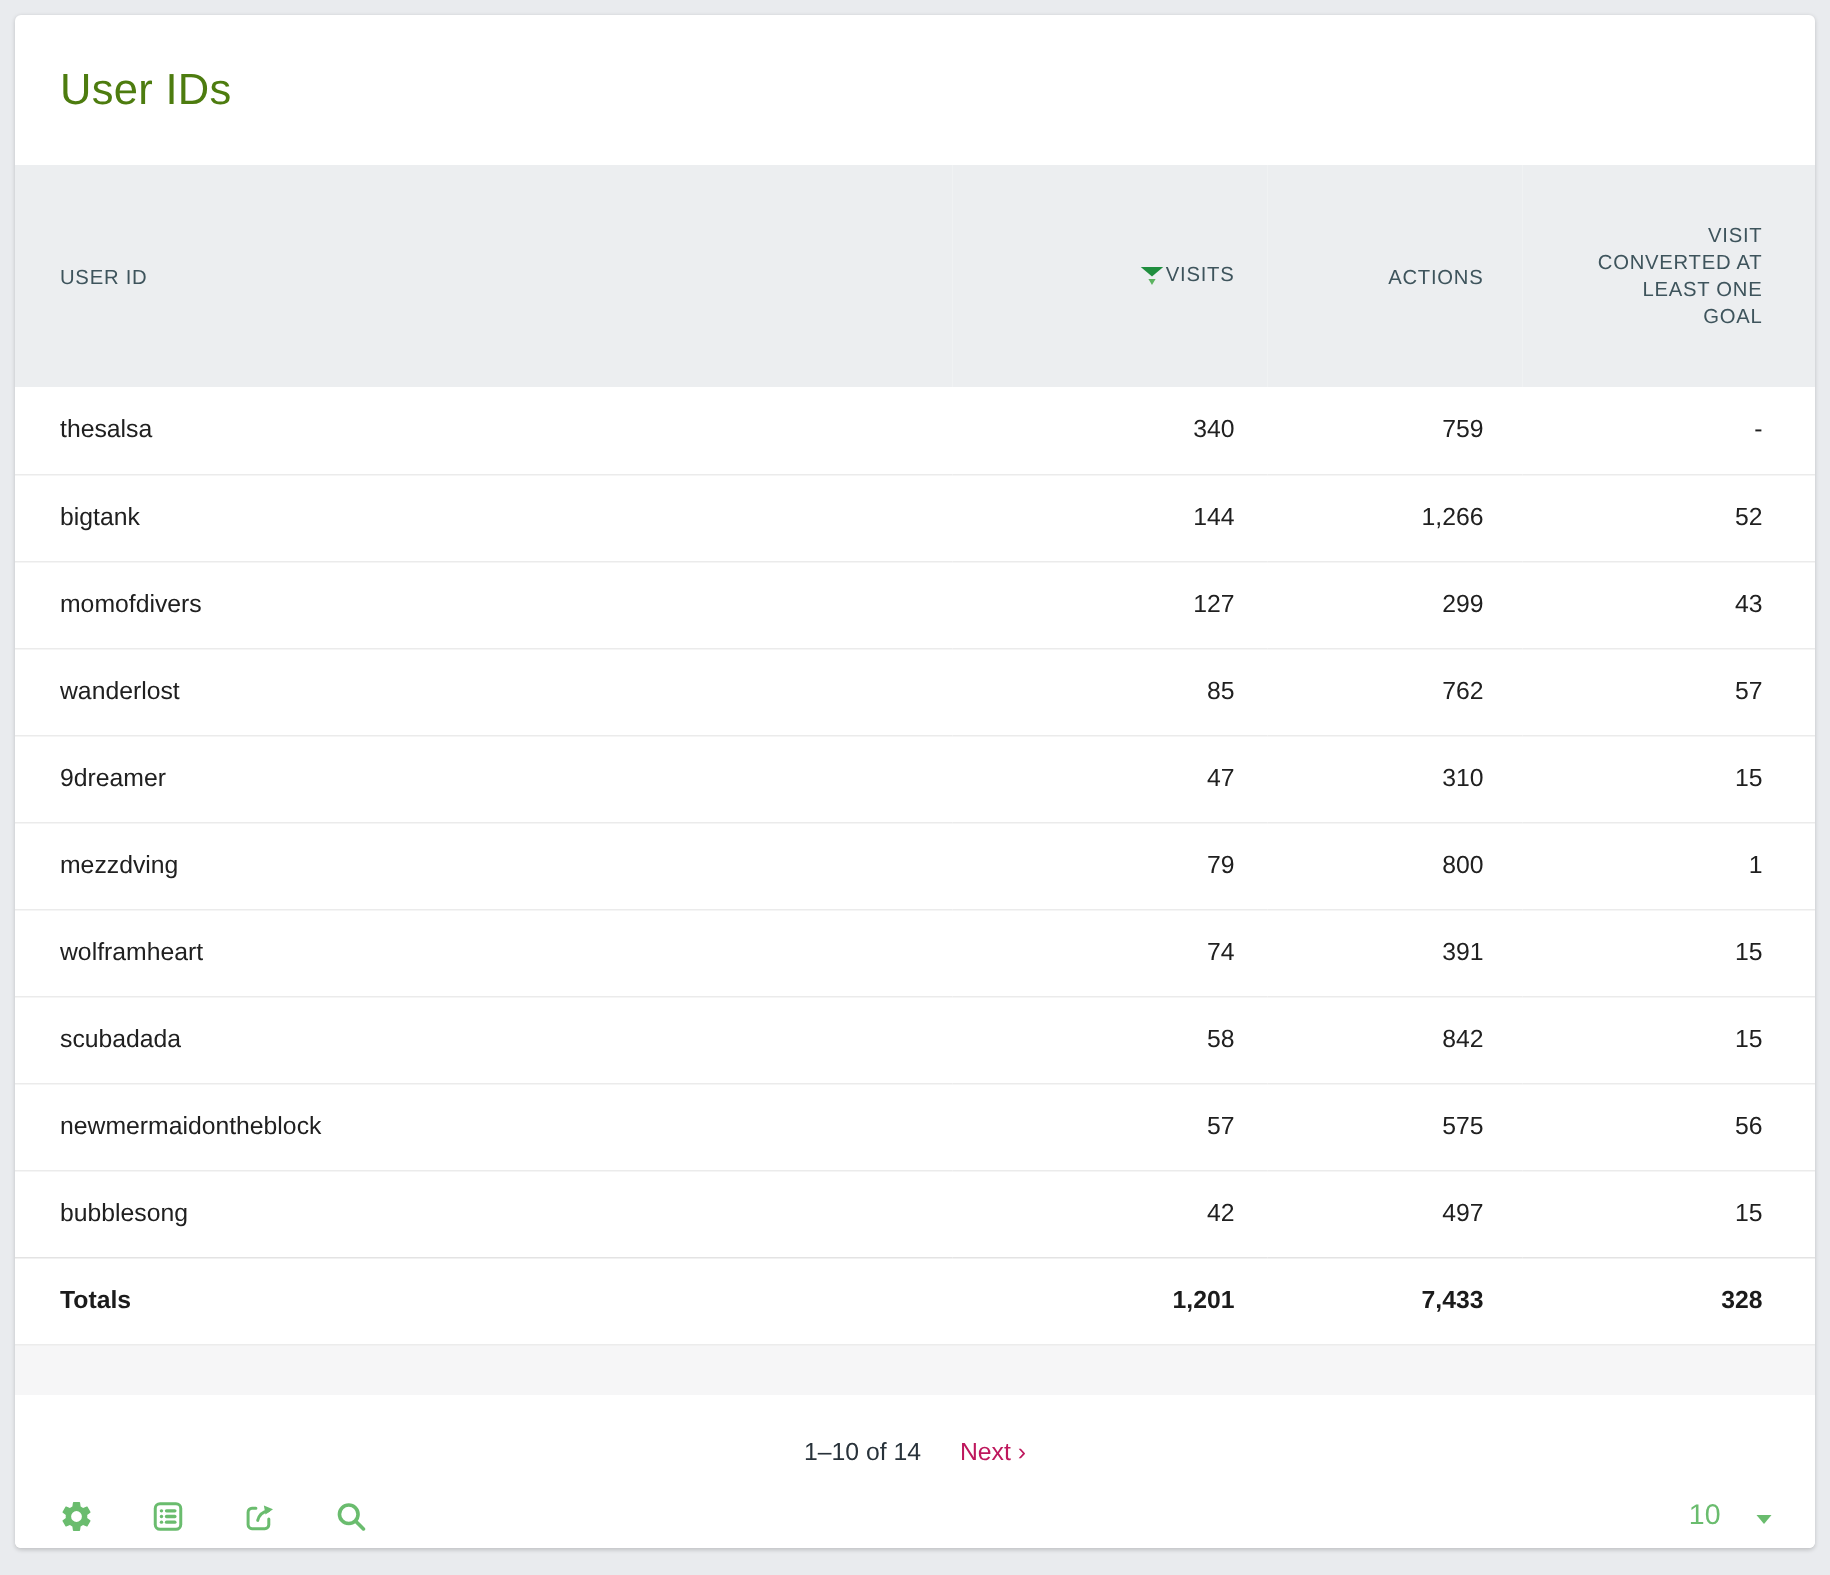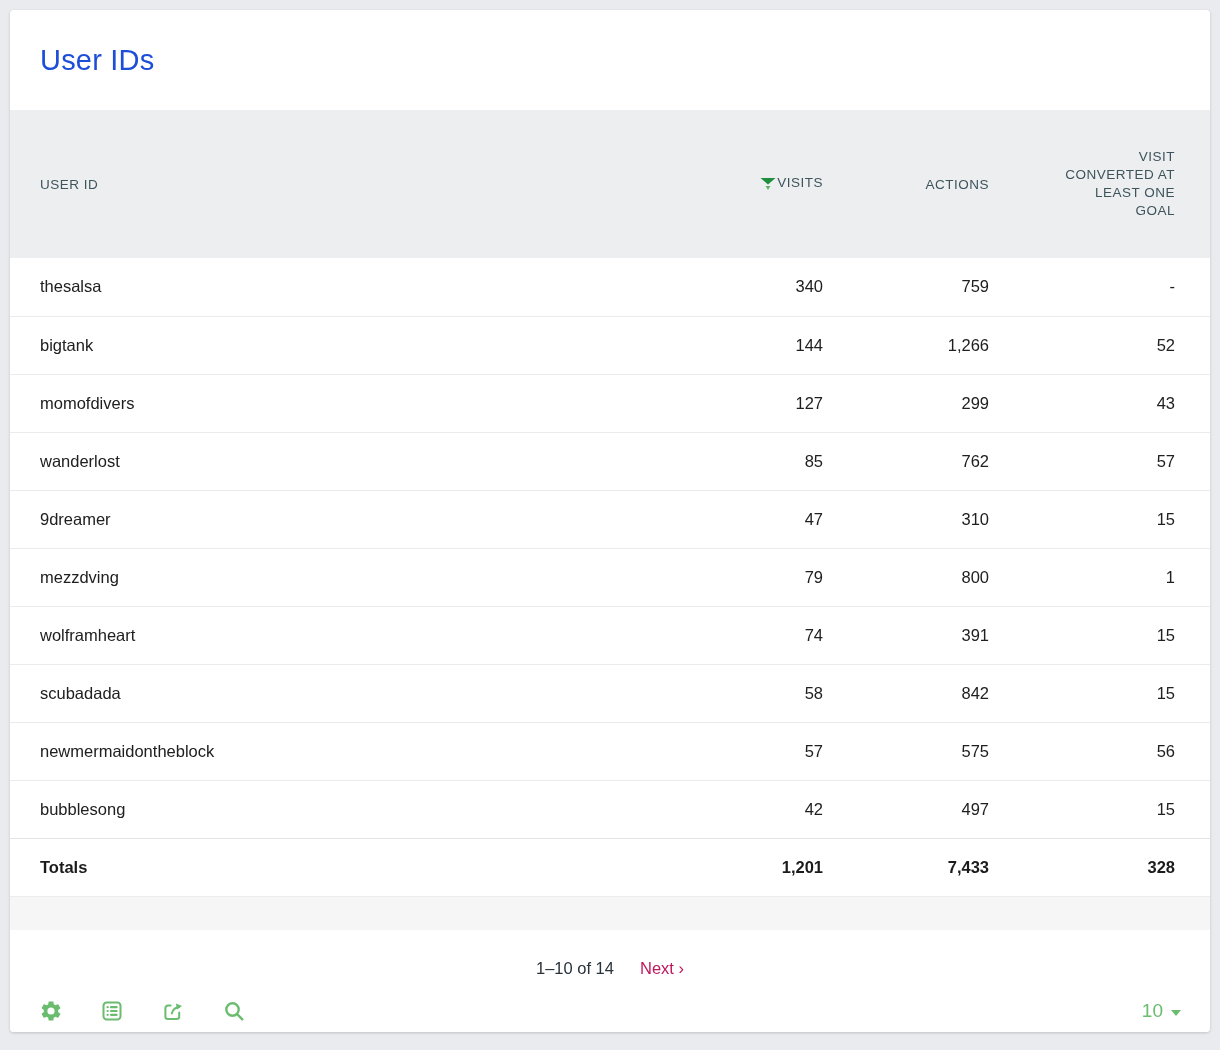--- a/index.html
+++ b/index.html
@@ -11,21 +11,21 @@
   }
   .card {
     position:absolute; left:10px; top:10px;
     width:1200px; height:1022px;
     background:#ffffff; border-radius:4px;
     box-shadow:0 1px 3px rgba(0,0,0,.18);
     display:flex; flex-direction:column;
     overflow:hidden;
   }
   .card-header { height:100px; flex:0 0 100px; display:flex; align-items:center; padding:0 30px; }
-  .card-title { font-size:29px; font-weight:400; color:#1d4ed8; letter-spacing:.2px; }
+  .card-title { font-size:29px; font-weight:400; color:#4d7c0f; letter-spacing:.2px; }
 
   table { width:100%; border-collapse:collapse; table-layout:fixed; }
   col.c-label { width:auto; }
   col.c-visits { width:210px; }
   col.c-actions { width:170px; }
   col.c-goal { width:195px; }
 
   thead th {
     height:148px; background:#eceef0;
     font-size:13.5px; font-weight:400; letter-spacing:.5px;
@@ -52,21 +52,21 @@
   .pagination {
     margin-top:17px;
     display:flex; justify-content:center; align-items:flex-end; gap:26px;
     font-size:16.5px; color:#28323a;
   }
   .next-link { color:#be185d; text-decoration:none; cursor:pointer;margin-top:12px; }
   .controls { display:flex; align-items:center; padding:0 29px; margin-top:21px; }
   .icon-btn { width:24px; height:24px; margin-right:37px; cursor:pointer; display:inline-flex; }
   .icon-btn svg { width:24px; height:24px; }
   .rows-per-page {
-    margin-left:auto; display:inline-flex; align-items:center; gap:8px;
+    margin-left:auto; display:inline-flex; align-items:center; gap:24px;
     color:#6abc6e; font-size:19px; cursor:pointer;
   }
   .caret-down {
     width:0; height:0;
     border-left:5.5px solid transparent; border-right:5.5px solid transparent;
     border-top:6.5px solid #6abc6e;
     display:inline-block; position:relative; top:2px;
   }
 </style>
 </head>

